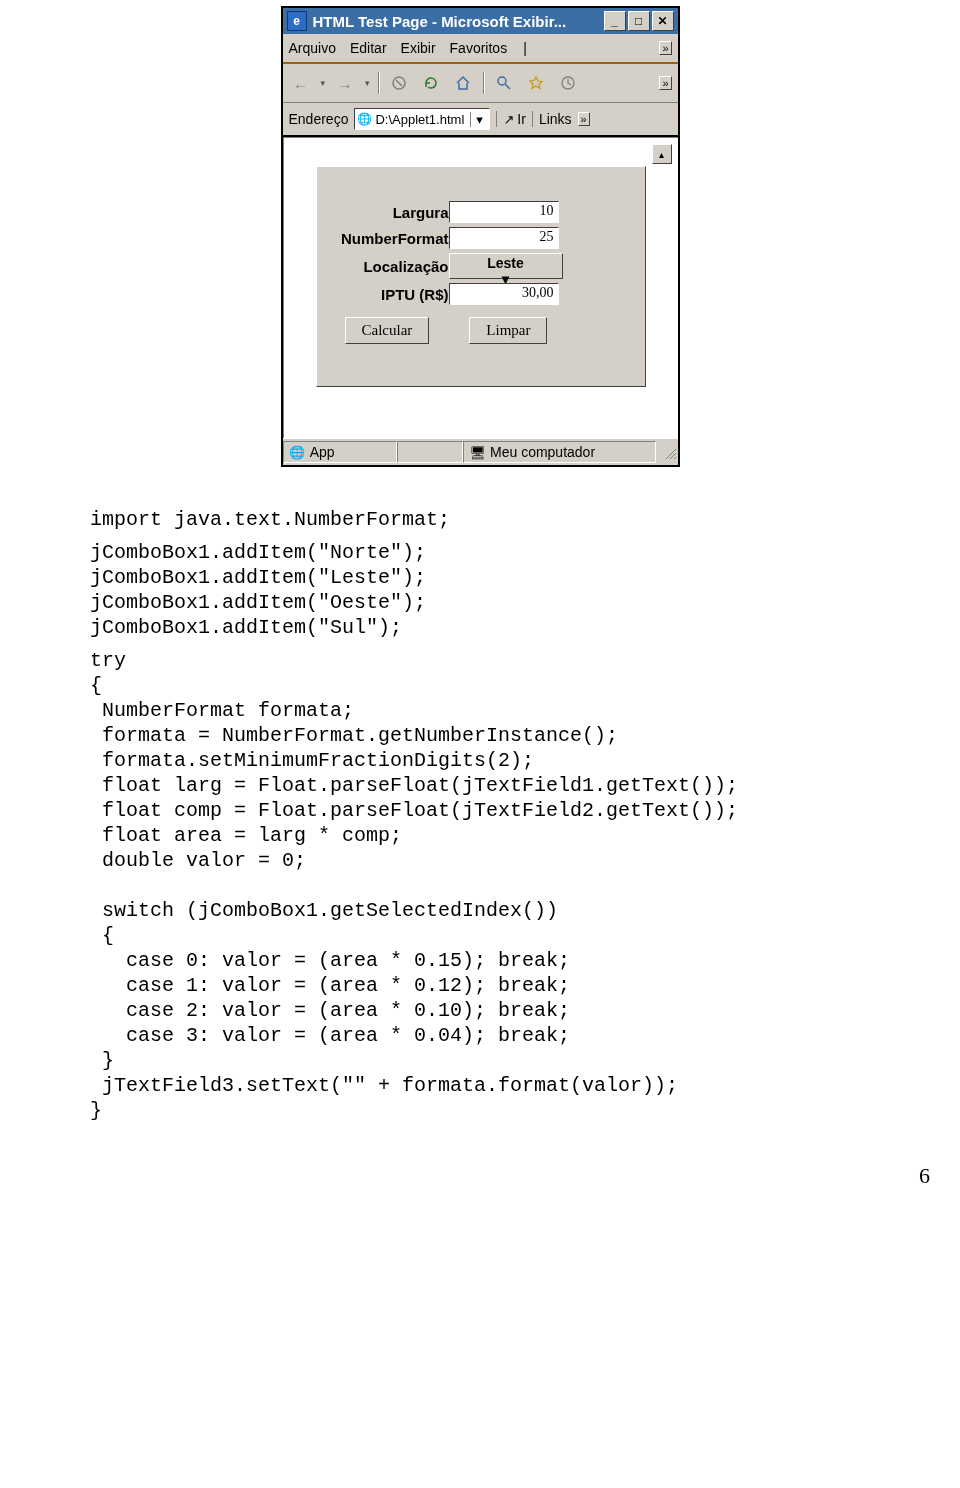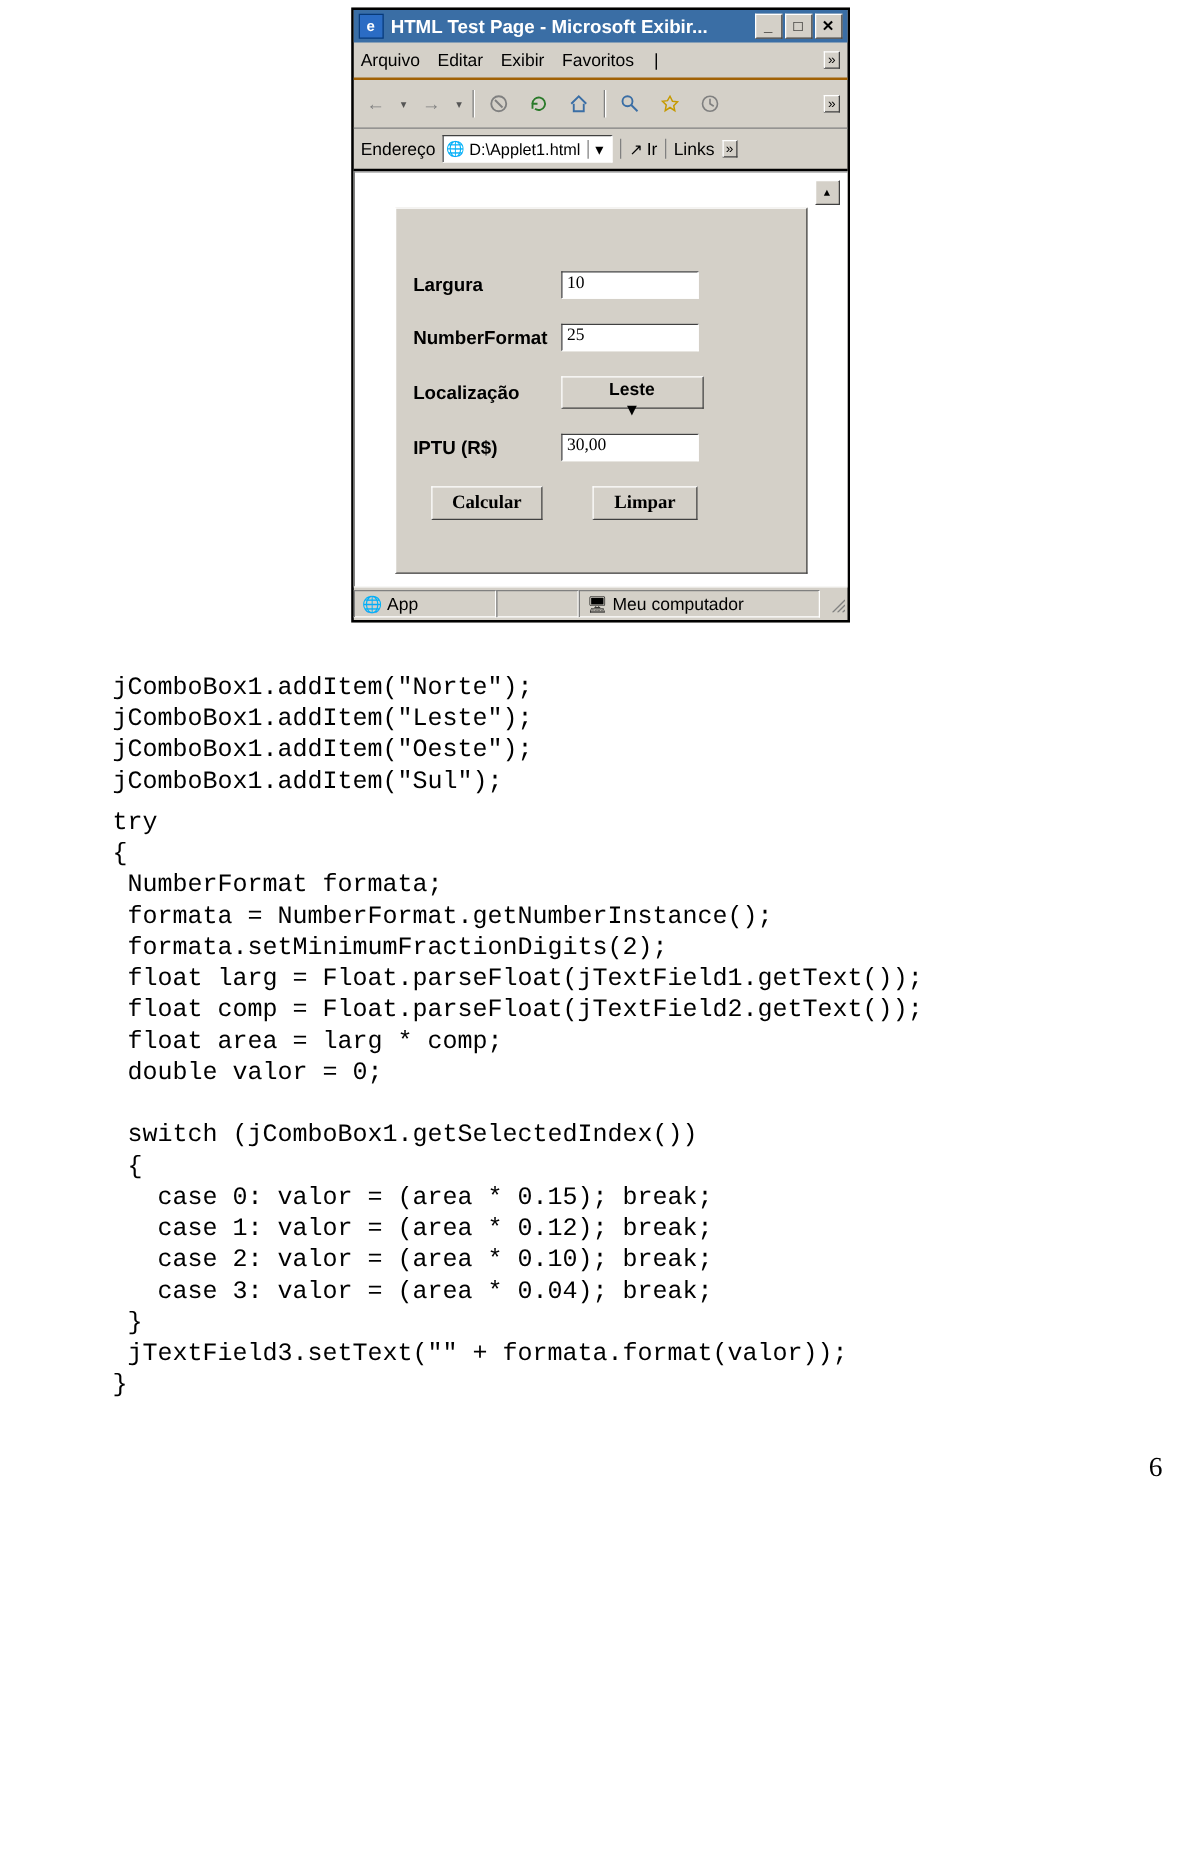--- a/index.html
+++ b/index.html
@@ -128,35 +128,35 @@
     display:flex;align-items:center;justify-content:center;font-size:10px;
   }
   .applet{
     background:#d4d0c8;
     border:1px solid #fff;
     border-right-color:#404040;border-bottom-color:#404040;
     width: 300px;
     margin: 18px 0 0 8px;
     padding: 30px 14px 42px 14px;
   }
-  .form-row{ display:flex;align-items:center;margin:20px 0; }
+  .form-row{ display:flex;align-items:center;margin:4px 0;text-align:right; }
   .form-label{ width:118px;font-weight:bold;font-size:15px; }
   .form-input{
     background:#fff;border:1px solid #404040;border-right-color:#fff;border-bottom-color:#fff;
     height:18px;width:100px;padding:1px 4px;font-size:14px;font-family:Tahoma;
   }
   .form-select{
     background:#d4d0c8;border:1px solid #fff;border-right-color:#404040;border-bottom-color:#404040;
     height:22px;width:100px;padding:1px 6px;font-size:14px;font-weight:bold;
     display:flex;align-items:center;justify-content:space-between;flex-direction:column;
   }
   .btn-row{ display:flex;gap:40px;margin-top:12px;margin-left:14px; }
   .app-button{
     background:#d4d0c8;border:1px solid #fff;border-right-color:#404040;border-bottom-color:#404040;
-    padding:4px 16px;font-weight:bold;font-size:15px;font-family:Tahoma;
+    padding:4px 16px;font-weight:normal;font-size:15px;font-family:Tahoma;
   }
   .statusbar{
     display:flex;align-items:center;height:26px;border-top:1px solid #fff;
     font-size:14px;
   }
   .status-cell{
     border:1px solid #808080;border-right-color:#fff;border-bottom-color:#fff;
     height:20px;display:flex;align-items:center;padding:0 6px;gap:4px;
   }
   .status-cell.c1{ width:100px; }
@@ -315,20 +315,21 @@
                 <line x1="8" y1="14" x2="14" y2="8"></line>
                 <line x1="12" y1="14" x2="14" y2="12"></line>
               </g>
             </svg>
         </div>
       </div>
 
     </div>
   </div>
 
+  <div class="code">import java.text.NumberFormat;</div>
 
   <div class="code">jComboBox1.addItem("Norte");
 jComboBox1.addItem("Leste");
 jComboBox1.addItem("Oeste");
 jComboBox1.addItem("Sul");</div>
 
   <div class="code">try
 {
  NumberFormat formata;
  formata = NumberFormat.getNumberInstance();

